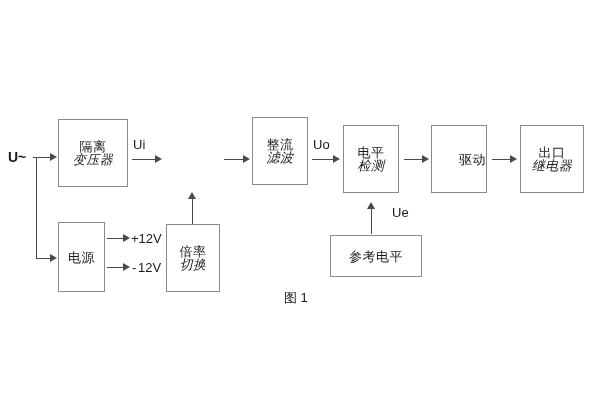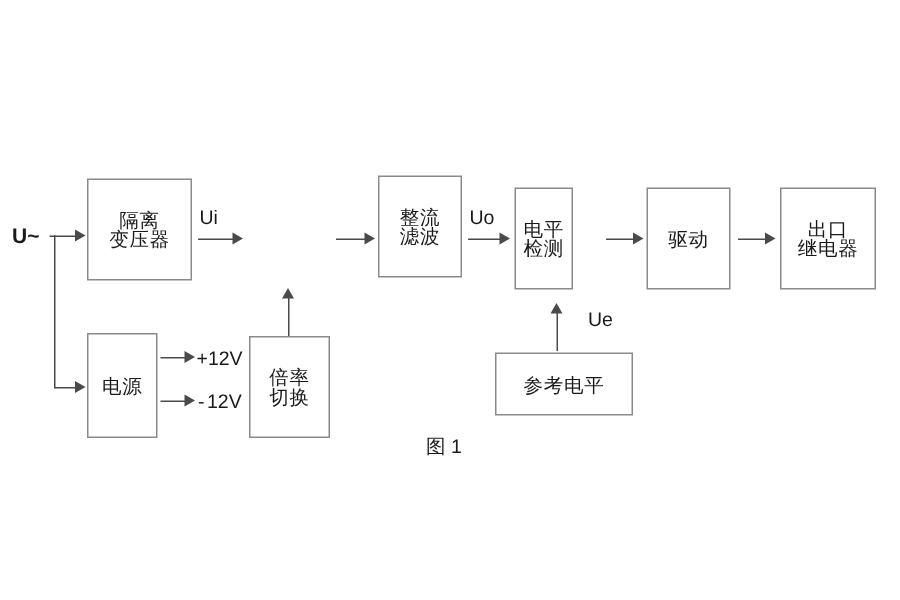--- a/index.html
+++ b/index.html
@@ -30,20 +30,21 @@
     color: #1a1a1a;
     font-size: 13px;
     line-height: 1.0;
   }
   .box .ln {
     display: block;
     white-space: nowrap;
     letter-spacing: 0.5px;
   }
   .box .ln + .ln {
+    font-style: italic;
   }
   .box.single .ln {
     margin-top: 0;
   }
   .label {
     position: absolute;
     color: #1a1a1a;
     font-size: 13px;
     white-space: nowrap;
     line-height: 1;
@@ -123,29 +124,29 @@
 
   <div class="box" style="left:252px; top:117px; width:56px; height:68px;">
     <span class="ln">整流</span>
     <span class="ln">滤波</span>
   </div>
 
   <div class="label" style="left:313px; top:138px;">Uo</div>
   <div class="hline" style="left:312px; top:159px; width:22px;"></div>
   <div class="arrowhead-r" style="left:333px; top:155px;"></div>
 
-  <div class="box" style="left:343px; top:125px; width:39px; height:68px;">
+  <div class="box" style="left:343px; top:125px; width:56px; height:68px;">
     <span class="ln">电平</span>
     <span class="ln">检测</span>
   </div>
 
   <div class="hline" style="left:404px; top:159px; width:19px;"></div>
   <div class="arrowhead-r" style="left:422px; top:155px;"></div>
 
-  <div class="box single" style="left:431px; top:125px; width:56px; height:68px;">
+  <div class="box single" style="left:431px; top:125px; width:56px; height:68px;align-items:flex-end;">
     <span class="ln">驱动</span>
   </div>
 
   <div class="hline" style="left:492px; top:159px; width:19px;"></div>
   <div class="arrowhead-r" style="left:510px; top:155px;"></div>
 
   <div class="box single" style="left:58px; top:222px; width:47px; height:70px;">
     <span class="ln">电源</span>
   </div>
 

